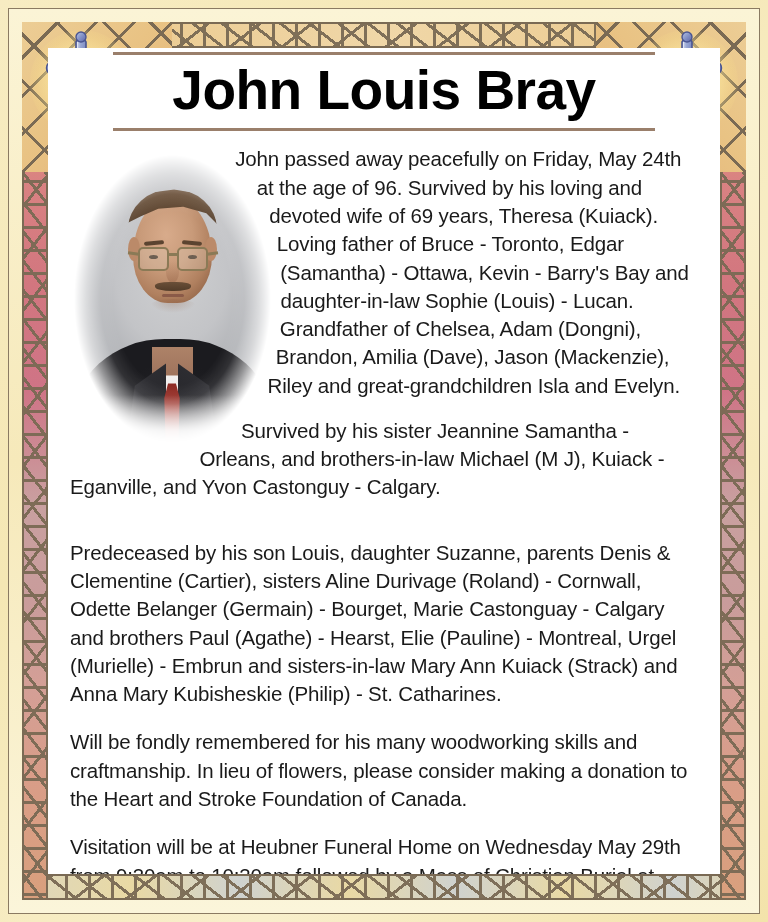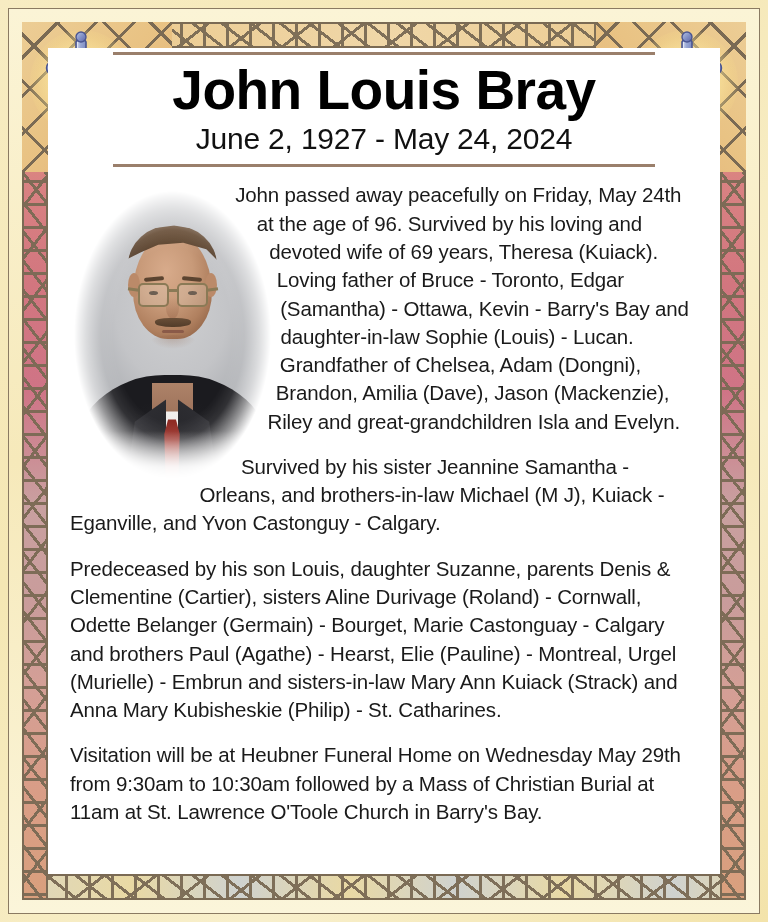--- a/index.html
+++ b/index.html
@@ -202,21 +202,21 @@
     float: left;
     width: 205px;
     height: 300px;
     margin: 4px 12px 2px 0;
     shape-outside: ellipse(102px 150px at 50% 50%);
     position: relative;
   }
 
   .para { margin-bottom: 17px; }
   .para-centered { text-align: left; }
-  .para-left { text-align: left; }
+  .para-left { text-align: left; margin-top: 20px; }
   .clearer { clear: both; }
 
   
   .photo-oval {
     position: absolute;
     left: 0; top: 0;
     width: 205px; height: 300px;
     border-radius: 50%;
     overflow: hidden;
     background: radial-gradient(ellipse 62% 56% at 50% 40%,
@@ -412,21 +412,20 @@
       </svg>
     </div>
   </div>
 
   <div id="panel">
 
     <div class="rule rule-top"></div>
 
     <h1 id="page-title">John Louis Bray</h1>
 
-    <div id="date-range">June 2, 1927 - May 24, 2024</div>
 
     <div class="rule rule-bottom"></div>
 
     <div id="body-text">
 
       <div id="portrait">
         <div class="photo-oval">
           <div class="ph ph-suit"></div>
           <div class="ph ph-neck"></div>
           <div class="ph ph-shirt"></div>
@@ -455,18 +454,19 @@
       </div>
 
       <p class="para para-centered">John passed away peacefully on Friday, May 24th at the age of 96. Survived by his loving and devoted wife of 69 years, Theresa (Kuiack). Loving father of Bruce - Toronto, Edgar (Samantha) - Ottawa, Kevin - Barry's Bay and daughter-in-law Sophie (Louis) - Lucan. Grandfather of Chelsea, Adam (Dongni), Brandon, Amilia (Dave), Jason (Mackenzie), Riley and great-grandchildren Isla and Evelyn.</p>
 
       <p class="para para-centered">Survived by his sister Jeannine Samantha - Orleans, and brothers-in-law Michael (M J), Kuiack - Eganville, and Yvon Castonguy - Calgary.</p>
 
       <div class="clearer"></div>
 
       <p class="para para-left">Predeceased by his son Louis, daughter Suzanne, parents Denis &amp; Clementine (Cartier), sisters Aline Durivage (Roland) - Cornwall, Odette Belanger (Germain) - Bourget, Marie Castonguay - Calgary and brothers Paul (Agathe) - Hearst, Elie (Pauline) - Montreal, Urgel (Murielle) - Embrun and sisters-in-law Mary Ann Kuiack (Strack) and Anna Mary Kubisheskie (Philip) - St. Catharines.</p>
 
+      <p class="para para-left">Will be fondly remembered for his many woodworking skills and craftmanship.  In lieu of flowers, please consider making a donation to the Heart and Stroke Foundation of Canada.</p>
 
       <p class="para para-left">Visitation will be at Heubner Funeral Home on Wednesday May 29th from 9:30am to 10:30am followed by a Mass of Christian Burial at 11am at St. Lawrence O'Toole Church in Barry's Bay.</p>
 
     </div>
   </div>
 </div>
 
 </body></html>

